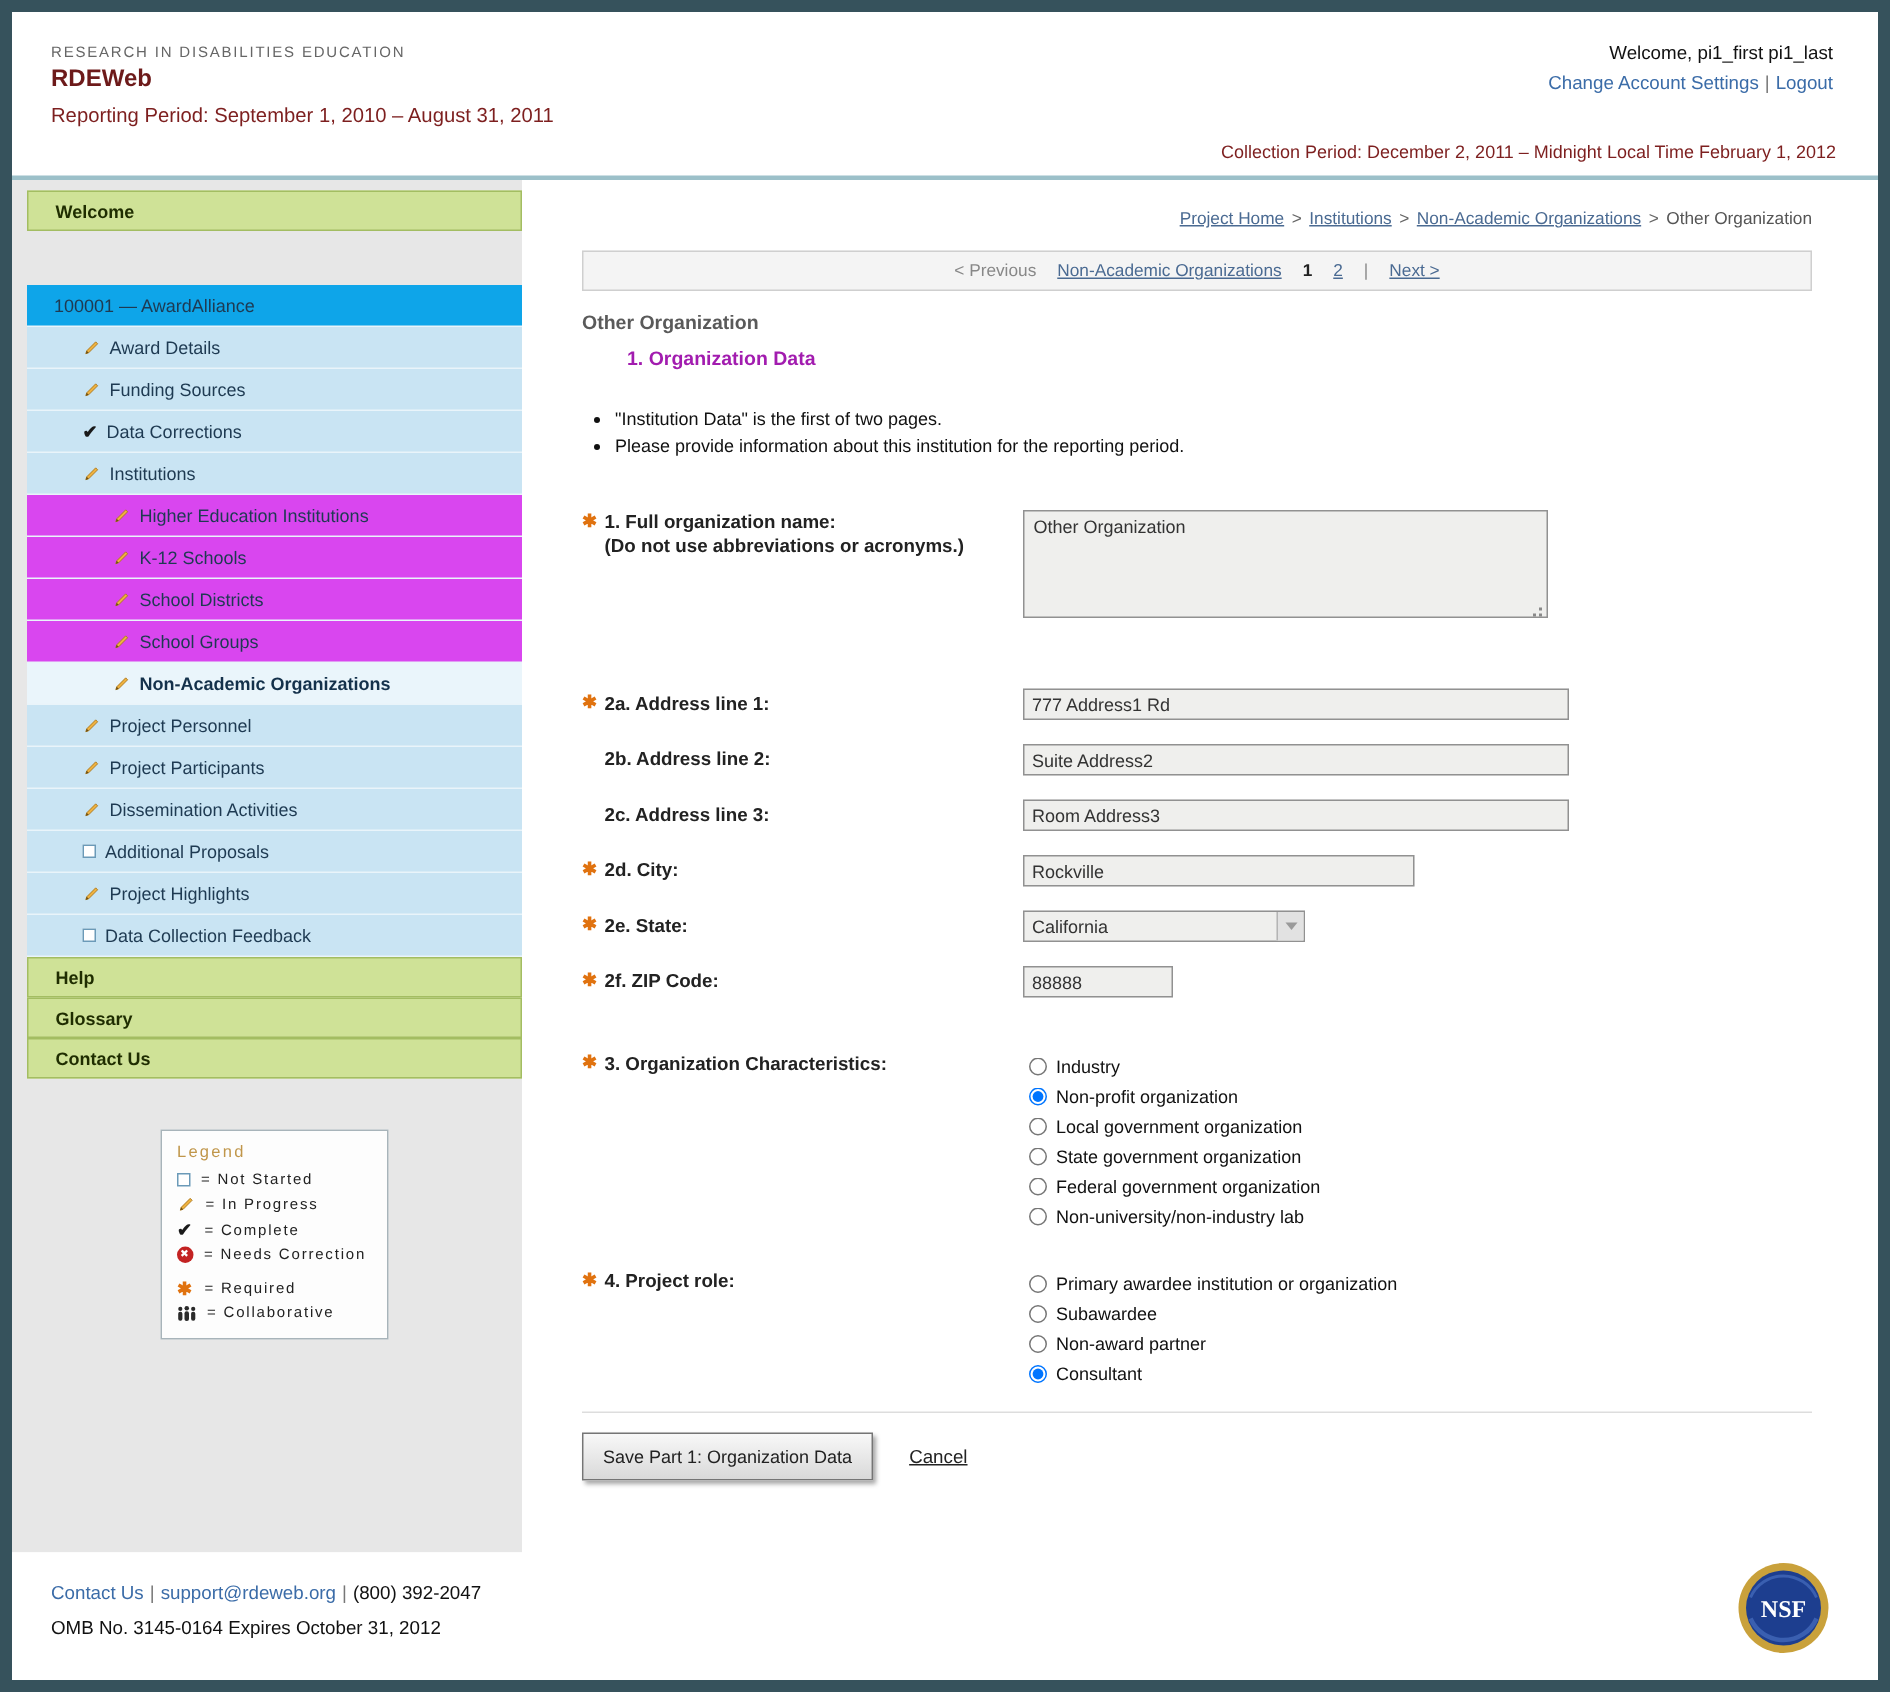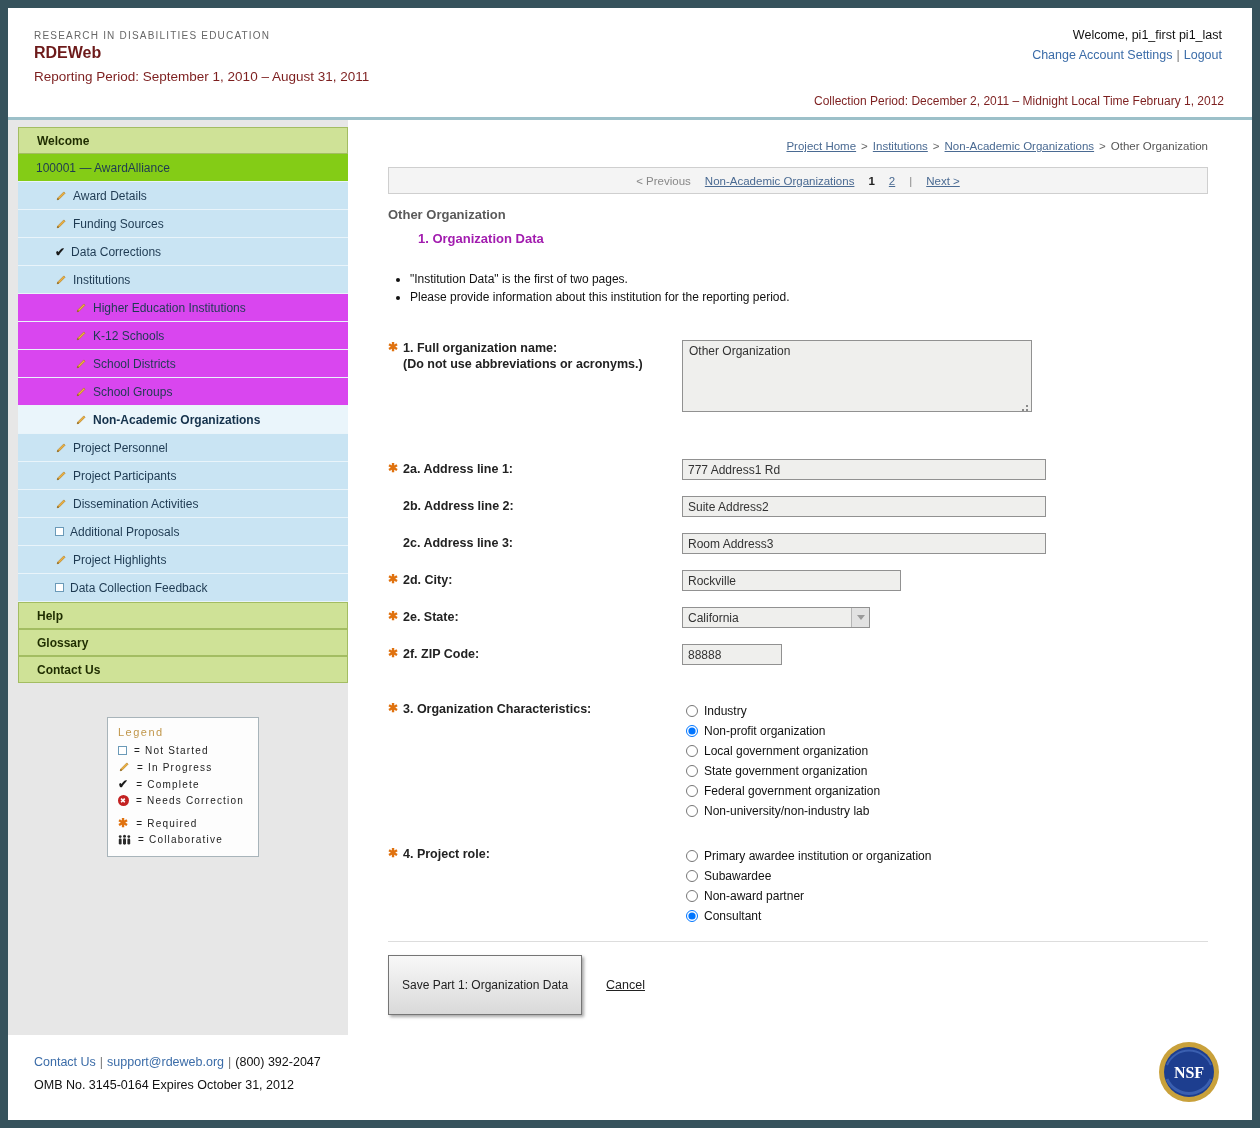--- a/index.html
+++ b/index.html
@@ -19,21 +19,21 @@
   .pipe { color:#777; margin:0 4px; }
 
   
   .body { flex:1 1 auto; display:flex; background:#fff; overflow:hidden; }
 
   
   .sidebar { width:340px; flex:0 0 340px; background:#e7e7e7; padding:7px 0 0 10px; }
   .nav { width:330px; }
   .nav-row { display:flex; align-items:center; gap:6px; height:28px; font-size:12px; color:#1e3a52; background:#c9e4f3; border-bottom:1px solid #e9f4fa; padding-left:37px; cursor:pointer; }
   .nav-row.hdr-row { padding-left:18px; background:#cfe297; border:1px solid #a3bd62; color:#1f2d00; font-weight:bold; height:27px; }
-  .nav-row.award { padding-left:18px; background:#84cc16; }
+  .nav-row.award { padding-left:18px; background:#0ea5e9;margin-top:36px; }
   .nav-row.lvl3 { padding-left:57px; background:#d946ef; }
   .nav-row.active { background:#eaf5fb; font-weight:bold; color:#14314b; }
   .pencil { flex:0 0 12px; }
   .chk { color:#1a1a1a; font-weight:bold; font-size:12px; line-height:1; }
   .sq { width:9px; height:9px; border:1px solid #6b9ab8; background:#fff; display:inline-block; }
 
   
   .legend { width:152px; margin:34px 0 0 89px; background:#fdfdfd; border:1px solid #a8b4ba; padding:8px 10px 6px 10px; }
   .legend-title { color:#c0964a; font-size:11px; letter-spacing:1.5px; margin-bottom:7px; }
   .legend-row { display:flex; align-items:center; gap:7px; margin-bottom:5px; font-size:10px; color:#222; letter-spacing:1.2px; white-space:nowrap; }
@@ -65,30 +65,30 @@
   .frow-q3 { margin-top:36px; }
   .frow-q4 { margin-top:26px; }
   .flabel { width:294px; flex:0 0 294px; display:flex; align-items:flex-start; }
   .req { width:15px; flex:0 0 15px; color:#e0720f; font-weight:bold; font-size:12px; }
   .lbl { font-weight:bold; color:#222; font-size:12.5px; line-height:1.3; }
   .fctrl { flex:1; }
   .ta-wrap { position:relative; width:350px; }
   textarea.inp-area { width:350px; height:72px; border:1px solid #919191; background:#efefed; font-family:"Liberation Sans",sans-serif; font-size:12px; color:#333; padding:3px 6px; resize:none; }
   .grip { position:absolute; right:4px; bottom:4px; width:2px; height:2px; background:#8a8a8a; box-shadow:-4px 0 #8a8a8a, 0 -4px #8a8a8a; }
   input.inp { height:21px; border:1px solid #919191; background:#efefed; font-family:"Liberation Sans",sans-serif; font-size:12px; color:#333; padding:1px 5px; }
-  .w-addr { width:364px; } .w-city { width:219px; } .w-zip { width:100px; }
+  .w-addr { width:364px; } .w-city { width:261px; } .w-zip { width:100px; }
   .select { width:188px; height:21px; border:1px solid #919191; background:#efefed; display:flex; align-items:center; padding-left:5px; color:#333; cursor:default; }
   .sel-arrow { margin-left:auto; width:18px; height:19px; background:#e2e2e2; border-left:1px solid #b5b5b5; display:flex; align-items:center; justify-content:center; }
   .sel-arrow i { width:0; height:0; border-left:4px solid transparent; border-right:4px solid transparent; border-top:5px solid #9a9a9a; }
   .radios { display:flex; flex-direction:column; gap:1px; padding-left:4px; }
   .opt { display:flex; align-items:center; gap:6px; height:19px; font-size:12px; color:#111; cursor:pointer; }
   .opt input { margin:0; width:12px; height:12px; }
 
   .actions { margin-top:16px; border-top:1px solid #ddd; padding-top:13px; display:flex; align-items:center; gap:24px; }
-  .save-btn { font-family:"Liberation Sans",sans-serif; font-size:12px; color:#222; padding:22px 13px; border:1px solid #757575; background:linear-gradient(#f8f8f8,#d9d9d9); box-shadow:2px 2px 3px rgba(0,0,0,0.35); cursor:pointer; }
+  .save-btn { font-family:"Liberation Sans",sans-serif; font-size:12px; color:#222; padding:8px 13px; border:1px solid #757575; background:linear-gradient(#f8f8f8,#d9d9d9); box-shadow:2px 2px 3px rgba(0,0,0,0.35); cursor:pointer; }
   .cancel { color:#222; text-decoration:underline; cursor:pointer; font-size:12.5px; }
 
   
   .footer { height:85px; flex:0 0 85px; background:#fff; padding:20px 28px 0 26px; position:relative; }
   .footer-line1 { font-size:12.5px; color:#111; }
   .footer-line2 { margin-top:9px; font-size:12.5px; color:#111; }
   .nsf-logo { position:absolute; right:32px; top:6px; }
 </style>
 </head>
 <body>

